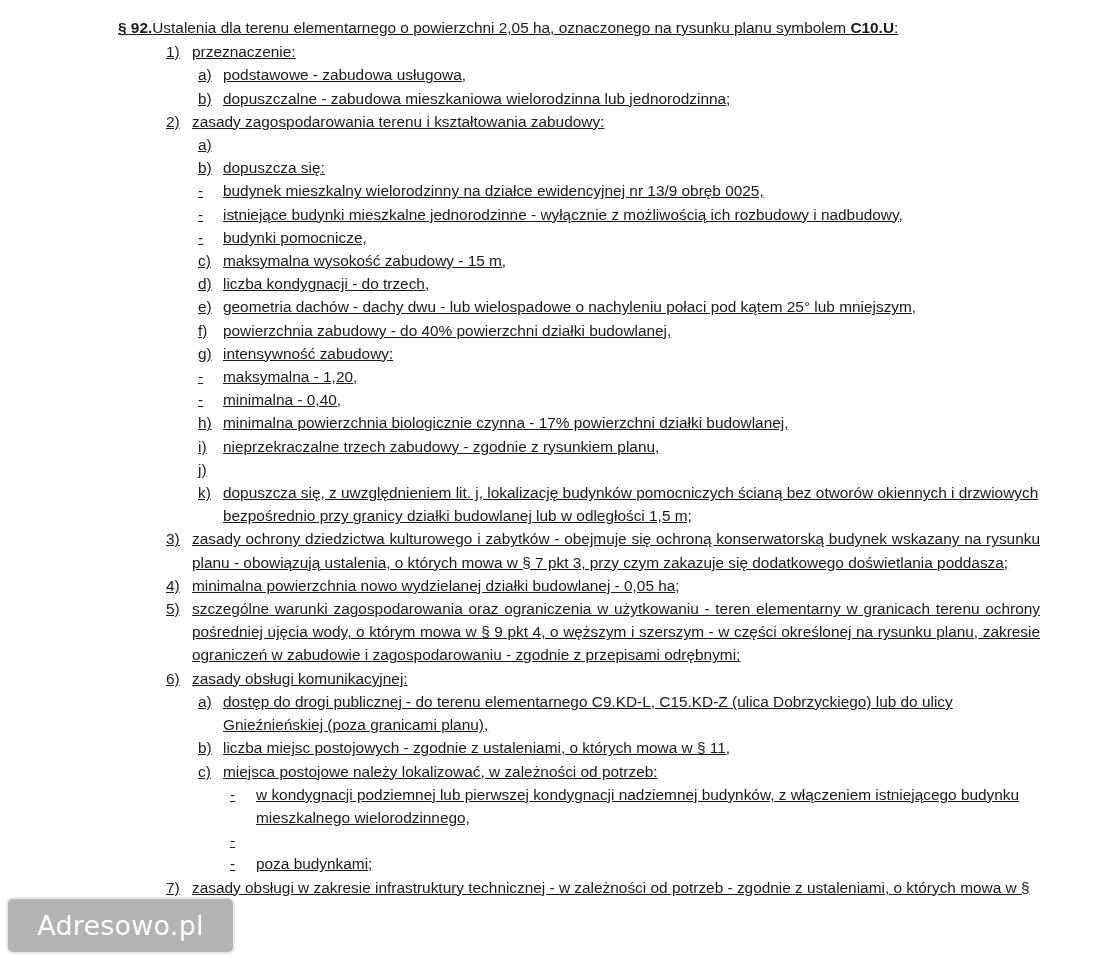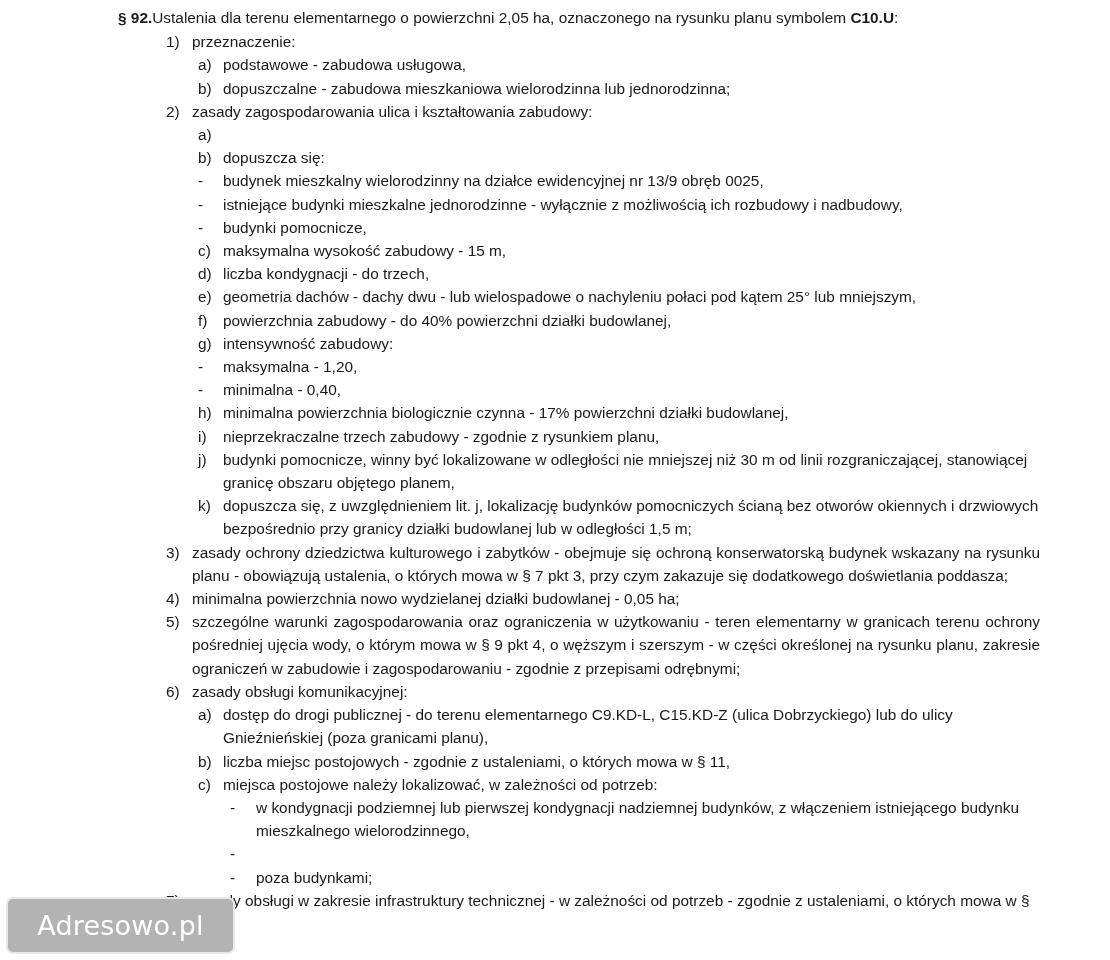--- a/index.html
+++ b/index.html
@@ -14,21 +14,22 @@
     color: #1a1a1a;
     overflow: hidden;
     position: relative;
   }
 
   #page {
     position: relative;
     width: 1110px;
     height: 960px;
     box-sizing: border-box;
-    padding: 6px 70px 0 118px;
+    padding: 16px 70px 0 118px;
+    text-decoration: underline;
   }
 
   
   .row {
     display: flex;
     align-items: flex-start;
     font-size: 15.4px;
     line-height: 23.2px;
     margin: 0;
     padding: 0;
@@ -114,21 +115,21 @@
     <span class="body">podstawowe - zabudowa usługowa,</span>
   </div>
 
   <div class="row lvl-let left">
     <span class="marker">b)</span>
     <span class="body">dopuszczalne - zabudowa mieszkaniowa wielorodzinna lub jednorodzinna;</span>
   </div>
 
   <div class="row lvl-num left">
     <span class="marker">2)</span>
-    <span class="body">zasady zagospodarowania ulica i kształtowania zabudowy:</span>
+    <span class="body">zasady zagospodarowania terenu i kształtowania zabudowy:</span>
   </div>
 
   <div class="row lvl-let left">
     <span class="marker">a)</span>
   </div>
 
   <div class="row lvl-let left">
     <span class="marker">b)</span>
     <span class="body">dopuszcza się:</span>
   </div>
@@ -188,21 +189,20 @@
     <span class="body">minimalna powierzchnia biologicznie czynna - 17% powierzchni działki budowlanej,</span>
   </div>
 
   <div class="row lvl-let left">
     <span class="marker">i)</span>
     <span class="body">nieprzekraczalne trzech zabudowy - zgodnie z rysunkiem planu,</span>
   </div>
 
   <div class="row lvl-let left">
     <span class="marker">j)</span>
-    <span class="body">budynki pomocnicze, winny być lokalizowane w odległości nie mniejszej niż 30 m od linii rozgraniczającej, stanowiącej granicę obszaru objętego planem,</span>
   </div>
 
   <div class="row lvl-let left">
     <span class="marker">k)</span>
     <span class="body">dopuszcza się, z uwzględnieniem lit. j, lokalizację budynków pomocniczych ścianą bez otworów okiennych i drzwiowych bezpośrednio przy granicy działki budowlanej lub w odległości 1,5 m;</span>
   </div>
 
   <div class="row lvl-num justify">
     <span class="marker">3)</span>
     <span class="body">zasady ochrony dziedzictwa kulturowego i zabytków - obejmuje się ochroną konserwatorską budynek wskazany na rysunku planu - obowiązują ustalenia, o których mowa w § 7 pkt 3, przy czym zakazuje się dodatkowego doświetlania poddasza;</span>

